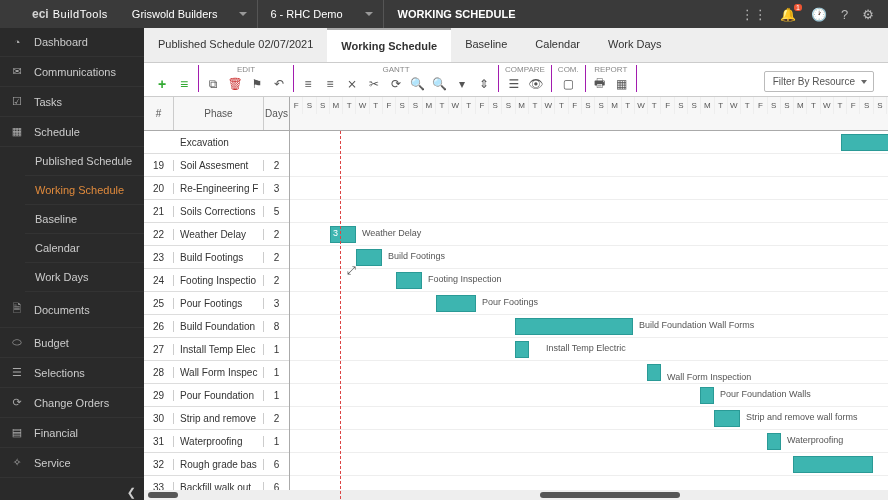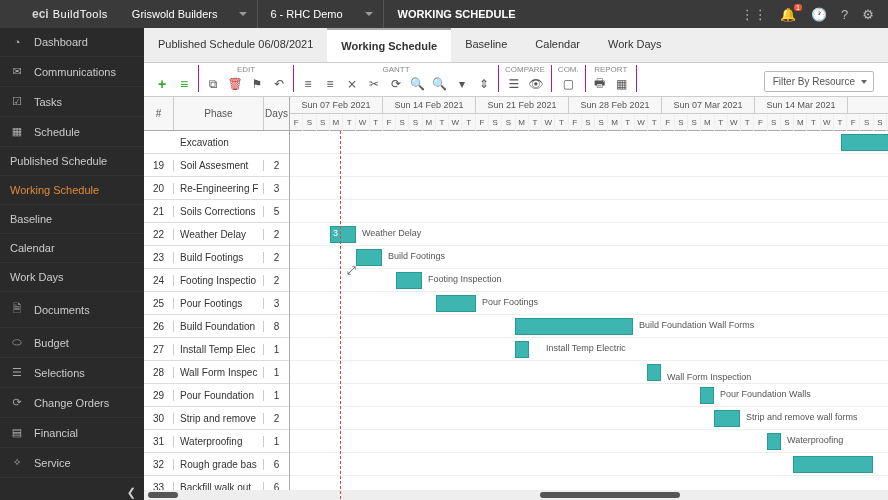--- a/index.html
+++ b/index.html
@@ -16,21 +16,21 @@
 .top-icons { margin-left: auto; display: flex; align-items: center; gap: 14px; padding-right: 14px; }
 .top-icons .ic { color: #bbb; font-size: 13px; cursor: pointer; position: relative; }
 .top-icons .badge { position:absolute; top:-3px; right:-5px; background:#e53; color:#fff; font-size:7px; padding:0 2px; border-radius:3px; }
 
 
 .main { display: flex; height: calc(100% - 28px); }
 
 
 .sidebar { width: 144px; background: #2a2a2a; color: #ccc; font-size: 11px; display: flex; flex-direction: column; }
 .side-item { display: flex; align-items: center; padding: 8px 10px; gap: 10px; cursor: pointer; border-bottom:1px solid #333; }
-.side-item.sub { padding-left: 10px; }
+.side-item.sub { padding-left: 10px; margin-left: 25px; }
 .side-item .ic { width: 14px; text-align: center; color: #aaa; }
 .side-item.active { color: #e08a3c; }
 .side-collapse { margin-top:auto; padding:8px; text-align:right; color:#ccc; cursor:pointer; font-size:11px;}
 
 
 .content { flex: 1; display: flex; flex-direction: column; background:#fff; }
 
 
 .tabs { display: flex; background: #eee; border-bottom: 1px solid #ccc; font-size: 11px; }
 .tab { padding: 10px 14px; cursor: pointer; color: #333; }
@@ -159,21 +159,21 @@
       <div class="side-item">
         <span class="ic">✧</span>
         <span>Service</span>
       </div>
       <div class="side-collapse">❮</div>
     </div>
 
   <div class="content">
 
     <div class="tabs" id="tabs">
-        <div class="tab">Published Schedule 06/08/2021</div>
+        <div class="tab">Published Schedule 02/07/2021</div>
         <div class="tab active">Working Schedule</div>
         <div class="tab">Baseline</div>
         <div class="tab">Calendar</div>
         <div class="tab">Work Days</div>
       </div>
 
     <div class="toolbar">
       <div class="tb-group">
           <div class="tb-label">&nbsp;</div>
         <div class="tb-btns">
@@ -317,28 +317,20 @@
               <div class="col-phase">Backfill walk out</div>
               <div class="col-days">6</div>
             </div>
           </div>
         <div class="hscroll" style="left:0;width:146px;">
             <div class="thumb" style="left:4px;width:30px;"></div>
           </div>
       </div>
       <div class="grid-right">
         <div class="timeline-header">
-          <div class="th-weeks" id="th-weeks">
-              <div class="th-week">Sun 07 Feb 2021</div>
-              <div class="th-week">Sun 14 Feb 2021</div>
-              <div class="th-week">Sun 21 Feb 2021</div>
-              <div class="th-week">Sun 28 Feb 2021</div>
-              <div class="th-week">Sun 07 Mar 2021</div>
-              <div class="th-week">Sun 14 Mar 2021</div>
-            </div>
           <div class="th-days" id="th-days">
               <div class="th-day">F</div>
               <div class="th-day">S</div>
               <div class="th-day">S</div>
               <div class="th-day">M</div>
               <div class="th-day">T</div>
               <div class="th-day">W</div>
               <div class="th-day">T</div>
               <div class="th-day">F</div>
               <div class="th-day">S</div>

